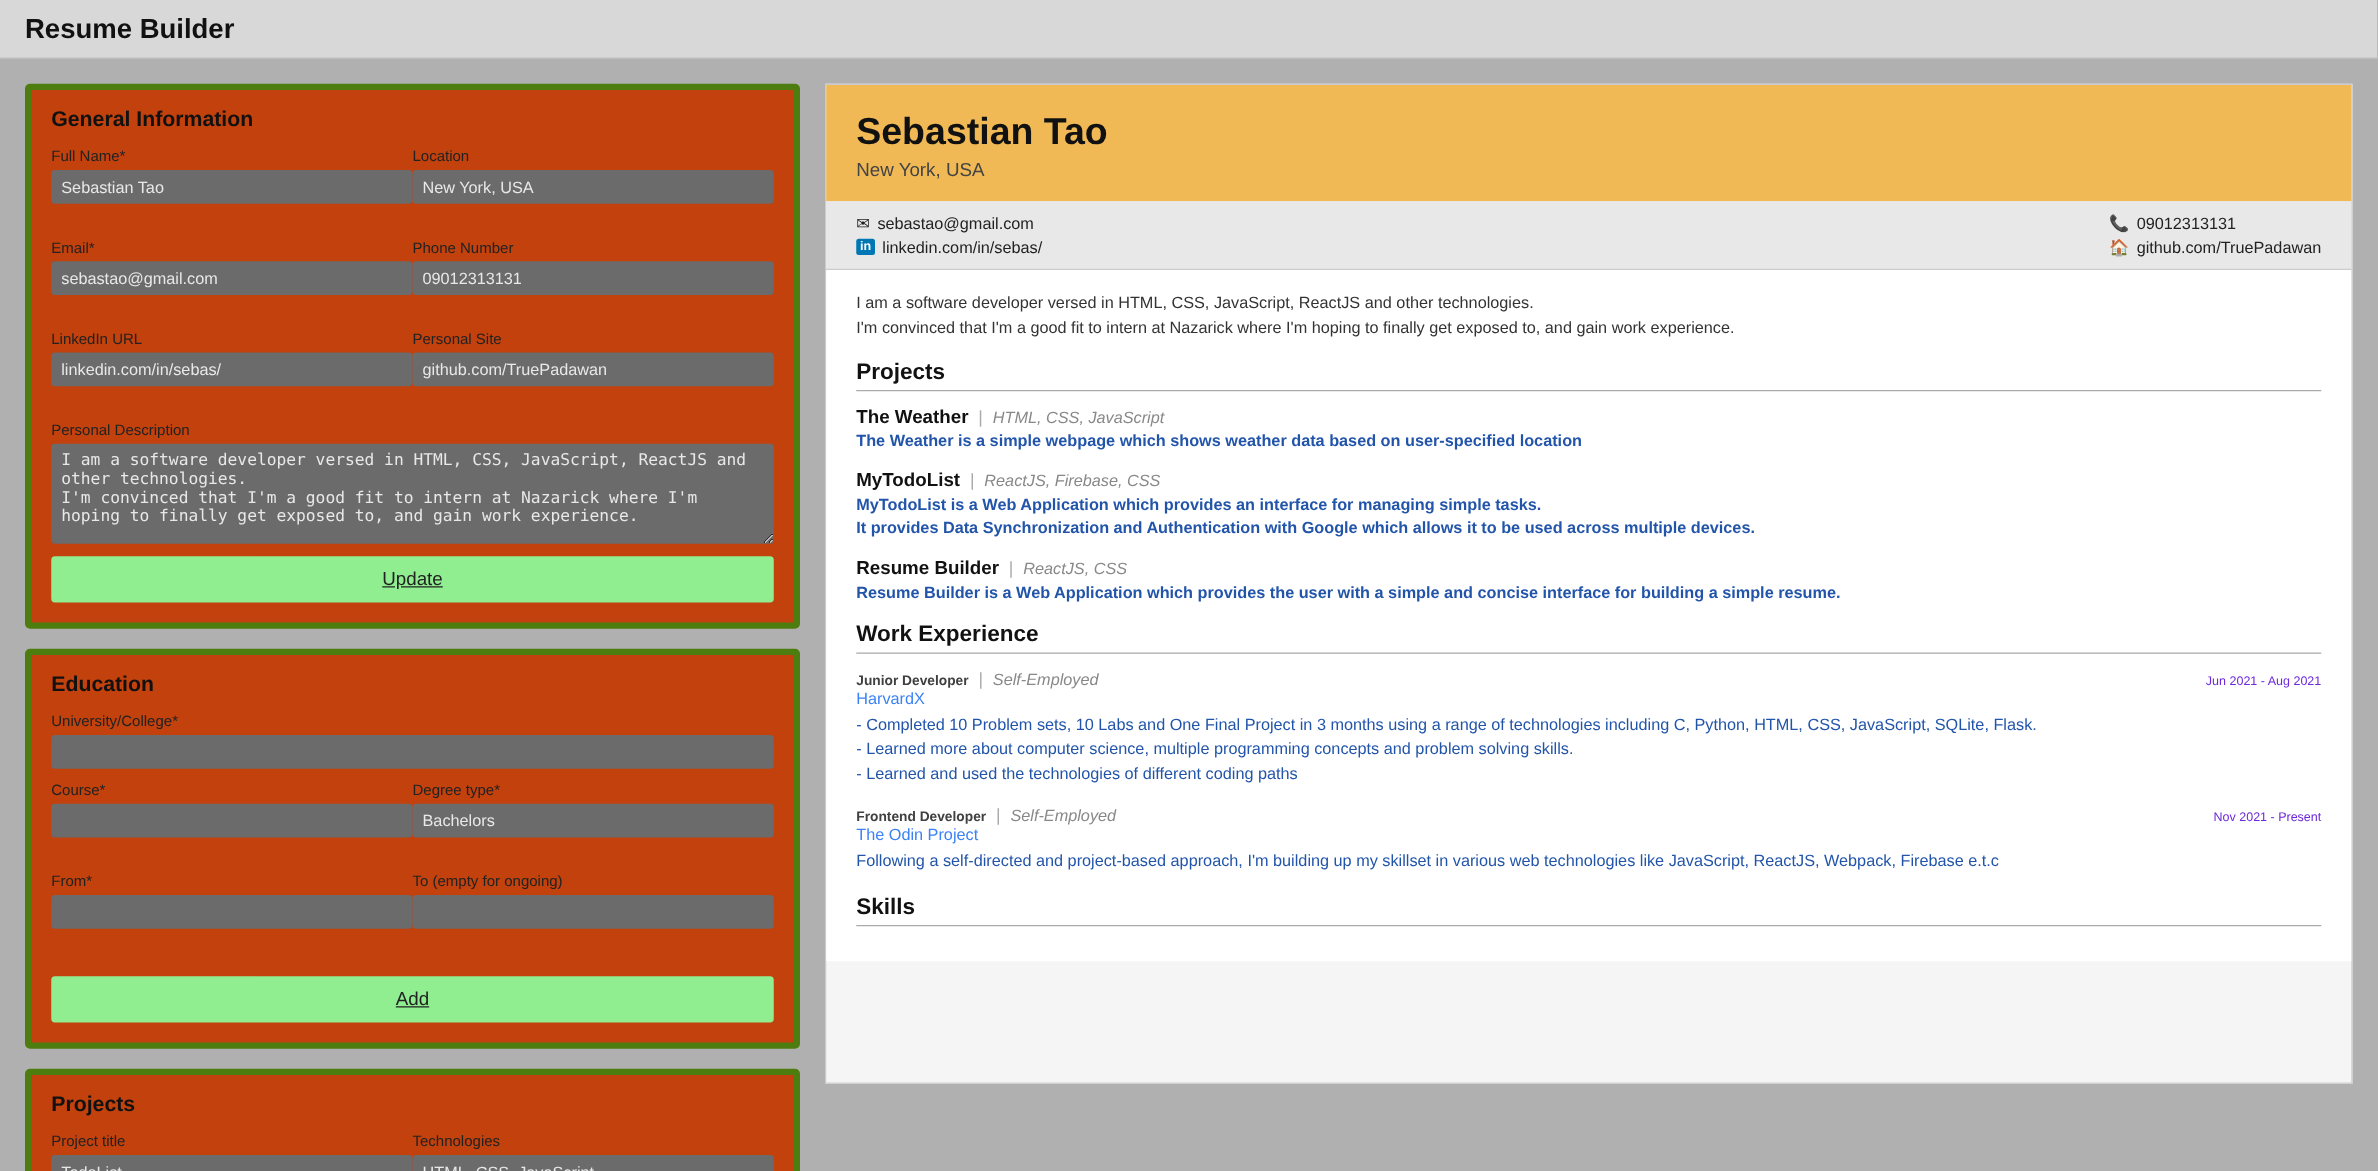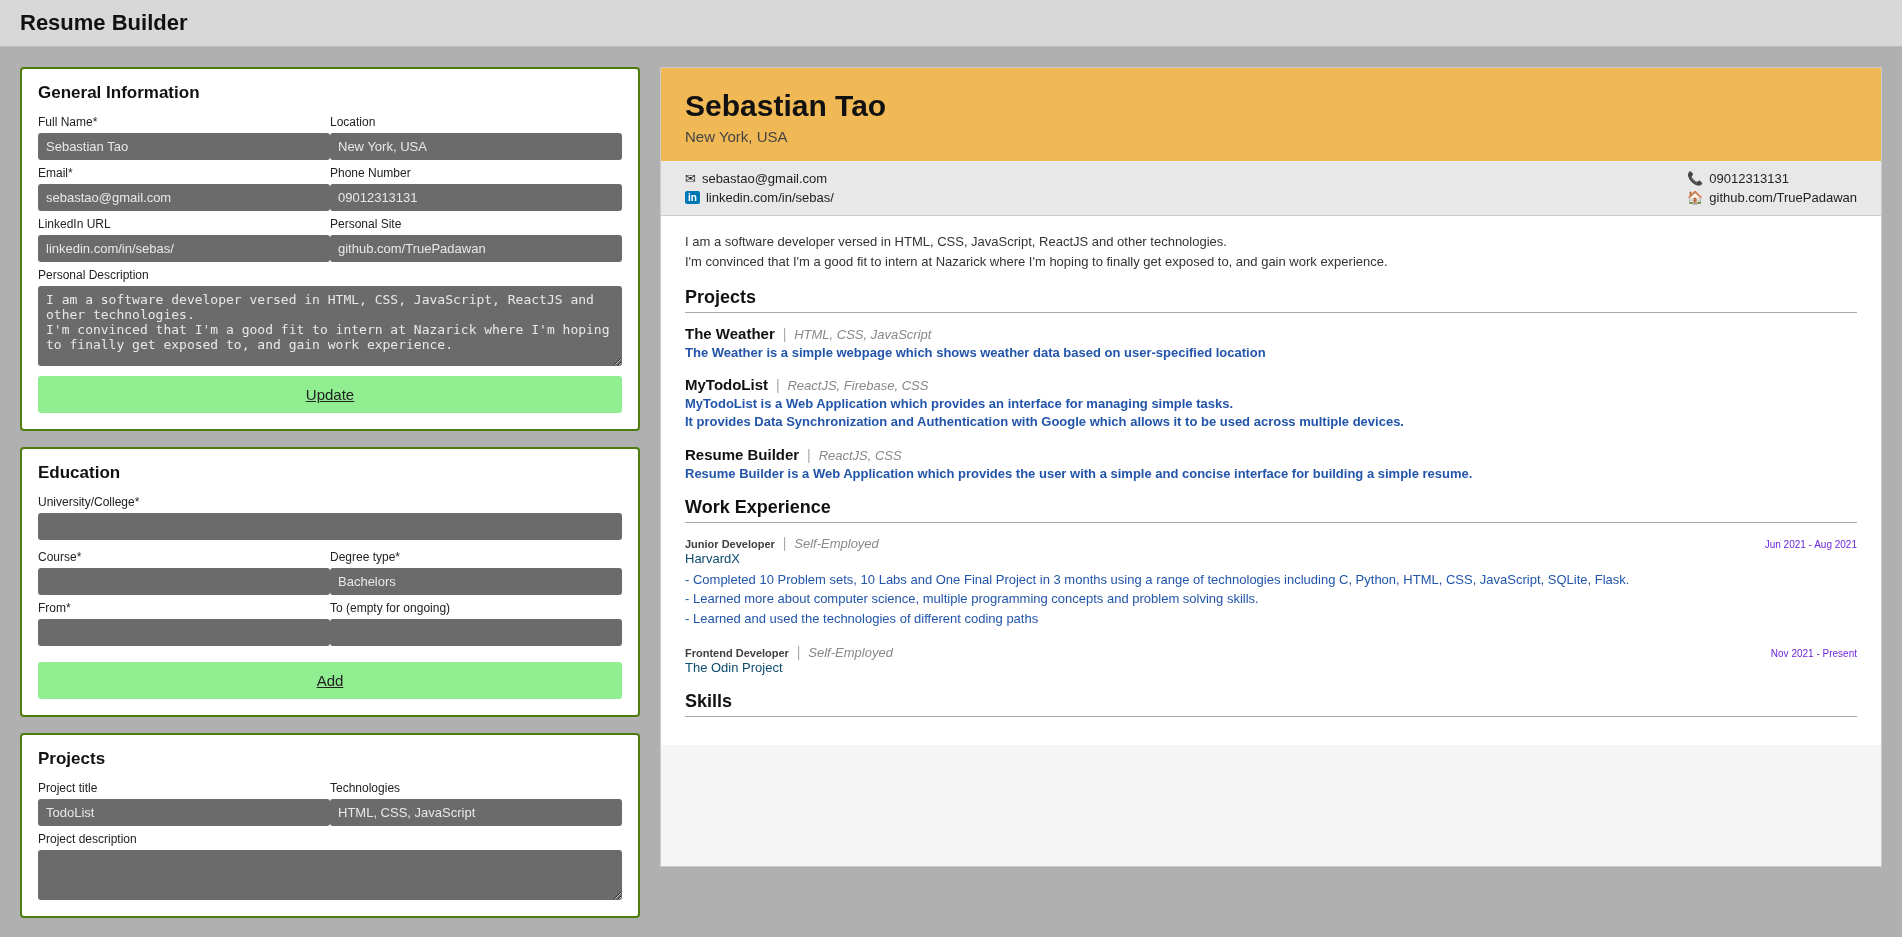--- a/index.html
+++ b/index.html
@@ -27,35 +27,35 @@
     }
     
     .left-panel {
       width: 620px;
       min-width: 620px;
       display: flex;
       flex-direction: column;
       gap: 16px;
     }
     .section-card {
-      background: #ffffff;
-      border: 2px solid #4d7c0f;
+      background: #c2410c;
+      border: 5px solid #4d7c0f;
       border-radius: 4px;
       padding: 14px 16px 16px 16px;
     }
     .section-title {
       font-size: 17px;
       font-weight: bold;
       color: #111;
       margin-bottom: 12px;
     }
     .form-row {
       display: flex;
       gap: 0;
-      margin-bottom: 6px;
+      margin-bottom: 28px;
       align-items: flex-end;
     }
     .form-group {
       display: flex;
       flex-direction: column;
       flex: 1;
     }
     .form-label {
       font-size: 12px;
       color: #222;
@@ -196,21 +196,21 @@
       font-size: 13px;
       color: #888;
       font-style: italic;
     }
     .work-dates {
       font-size: 10px;
       color: #6d28d9;
     }
     .work-org {
       font-size: 13px;
-      color: #0c4a6e;
+      color: #3b82f6;
       margin-bottom: 4px;
     }
     .work-desc {
       font-size: 13px;
       color: #2255aa;
       line-height: 1.5;
     }
     .pipe {
       color: #aaa;
       margin: 0 4px;
@@ -418,19 +418,22 @@
       <div class="work-item">
         <div class="work-header">
           <div>
             <span class="work-title">Frontend Developer</span>
             <span class="pipe"> | </span>
             <span class="work-company-type">Self-Employed</span>
           </div>
           <div class="work-dates">Nov 2021 - Present</div>
         </div>
         <div class="work-org">The Odin Project</div>
+        <div class="work-desc">
+          Following a self-directed and project-based approach, I'm building up my skillset in various web technologies like JavaScript, ReactJS, Webpack, Firebase e.t.c
+        </div>
       </div>
 
       <div class="resume-section-title">Skills</div>
 
     </div>
   </div>
 </div>
 
 </body></html>

